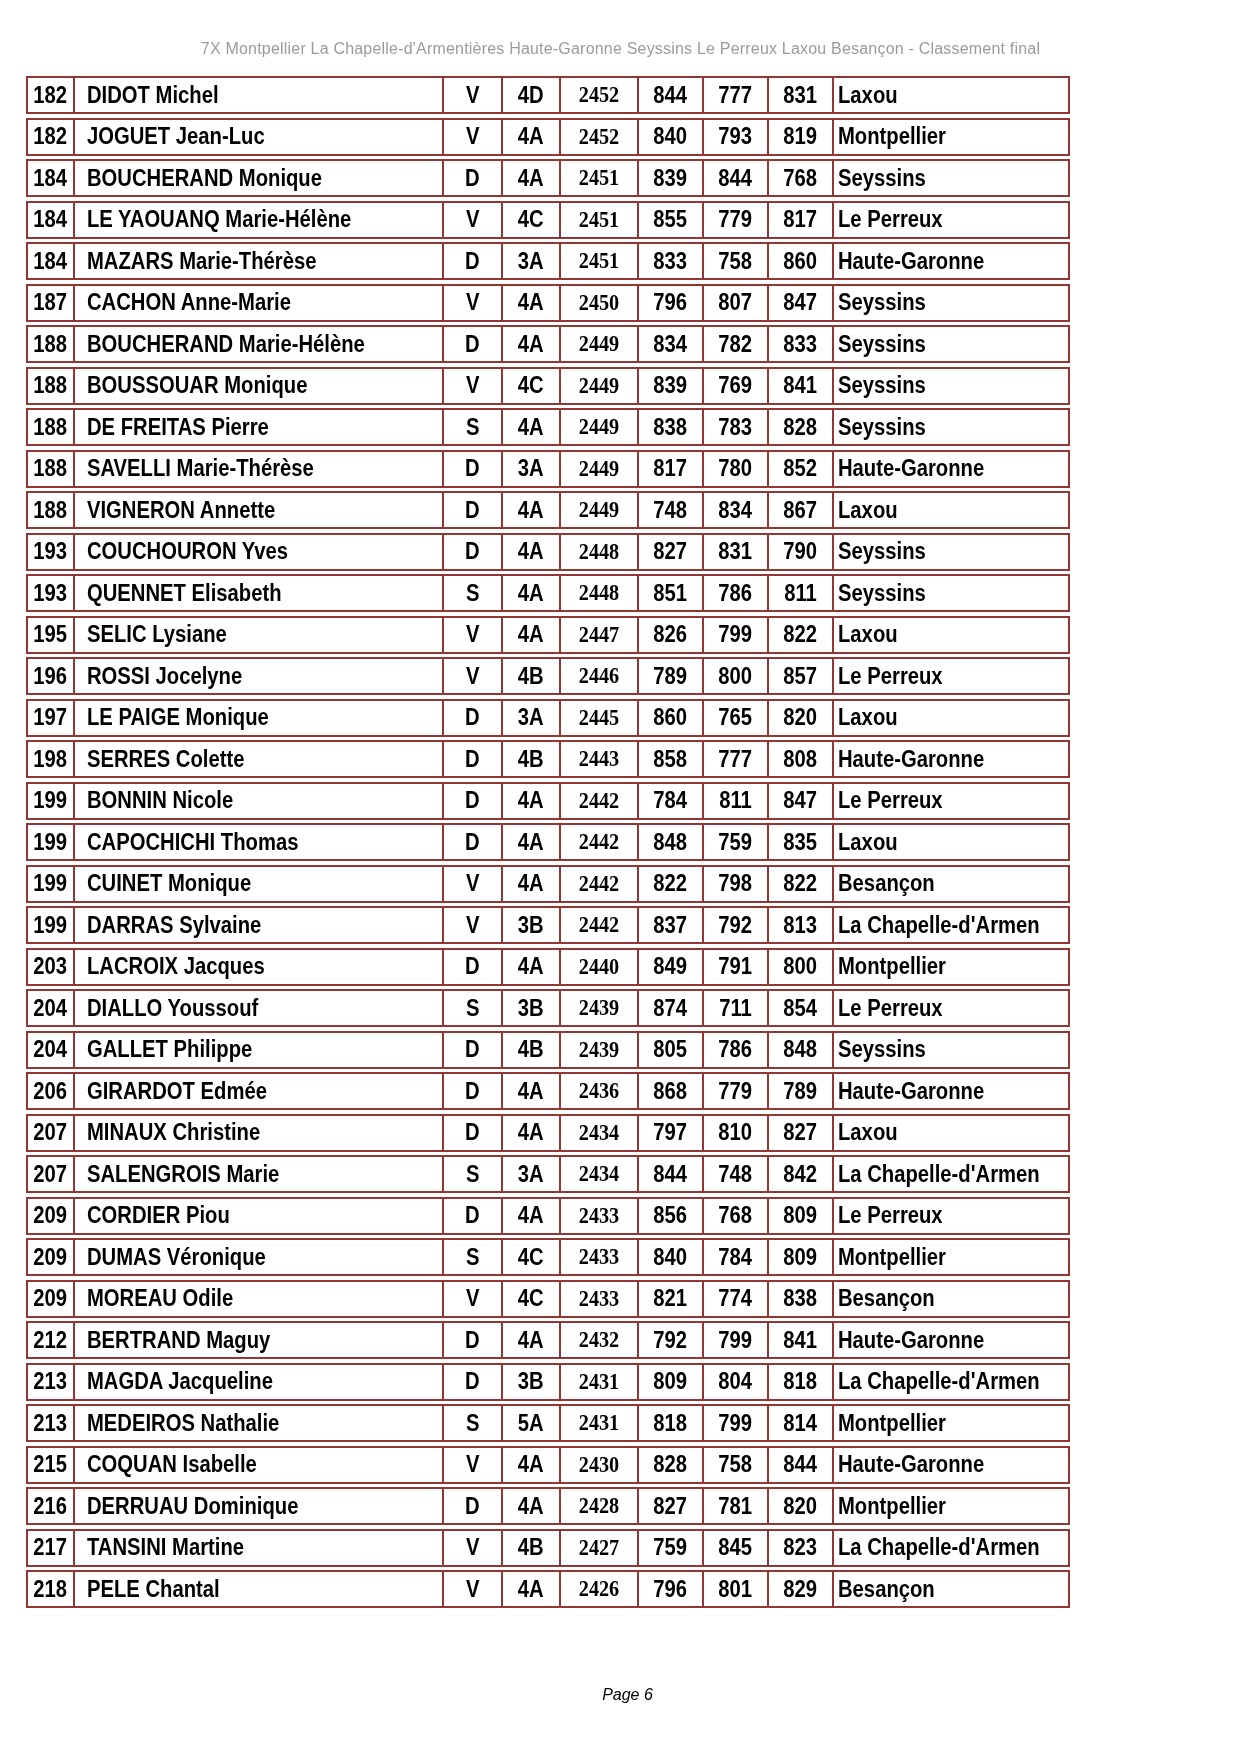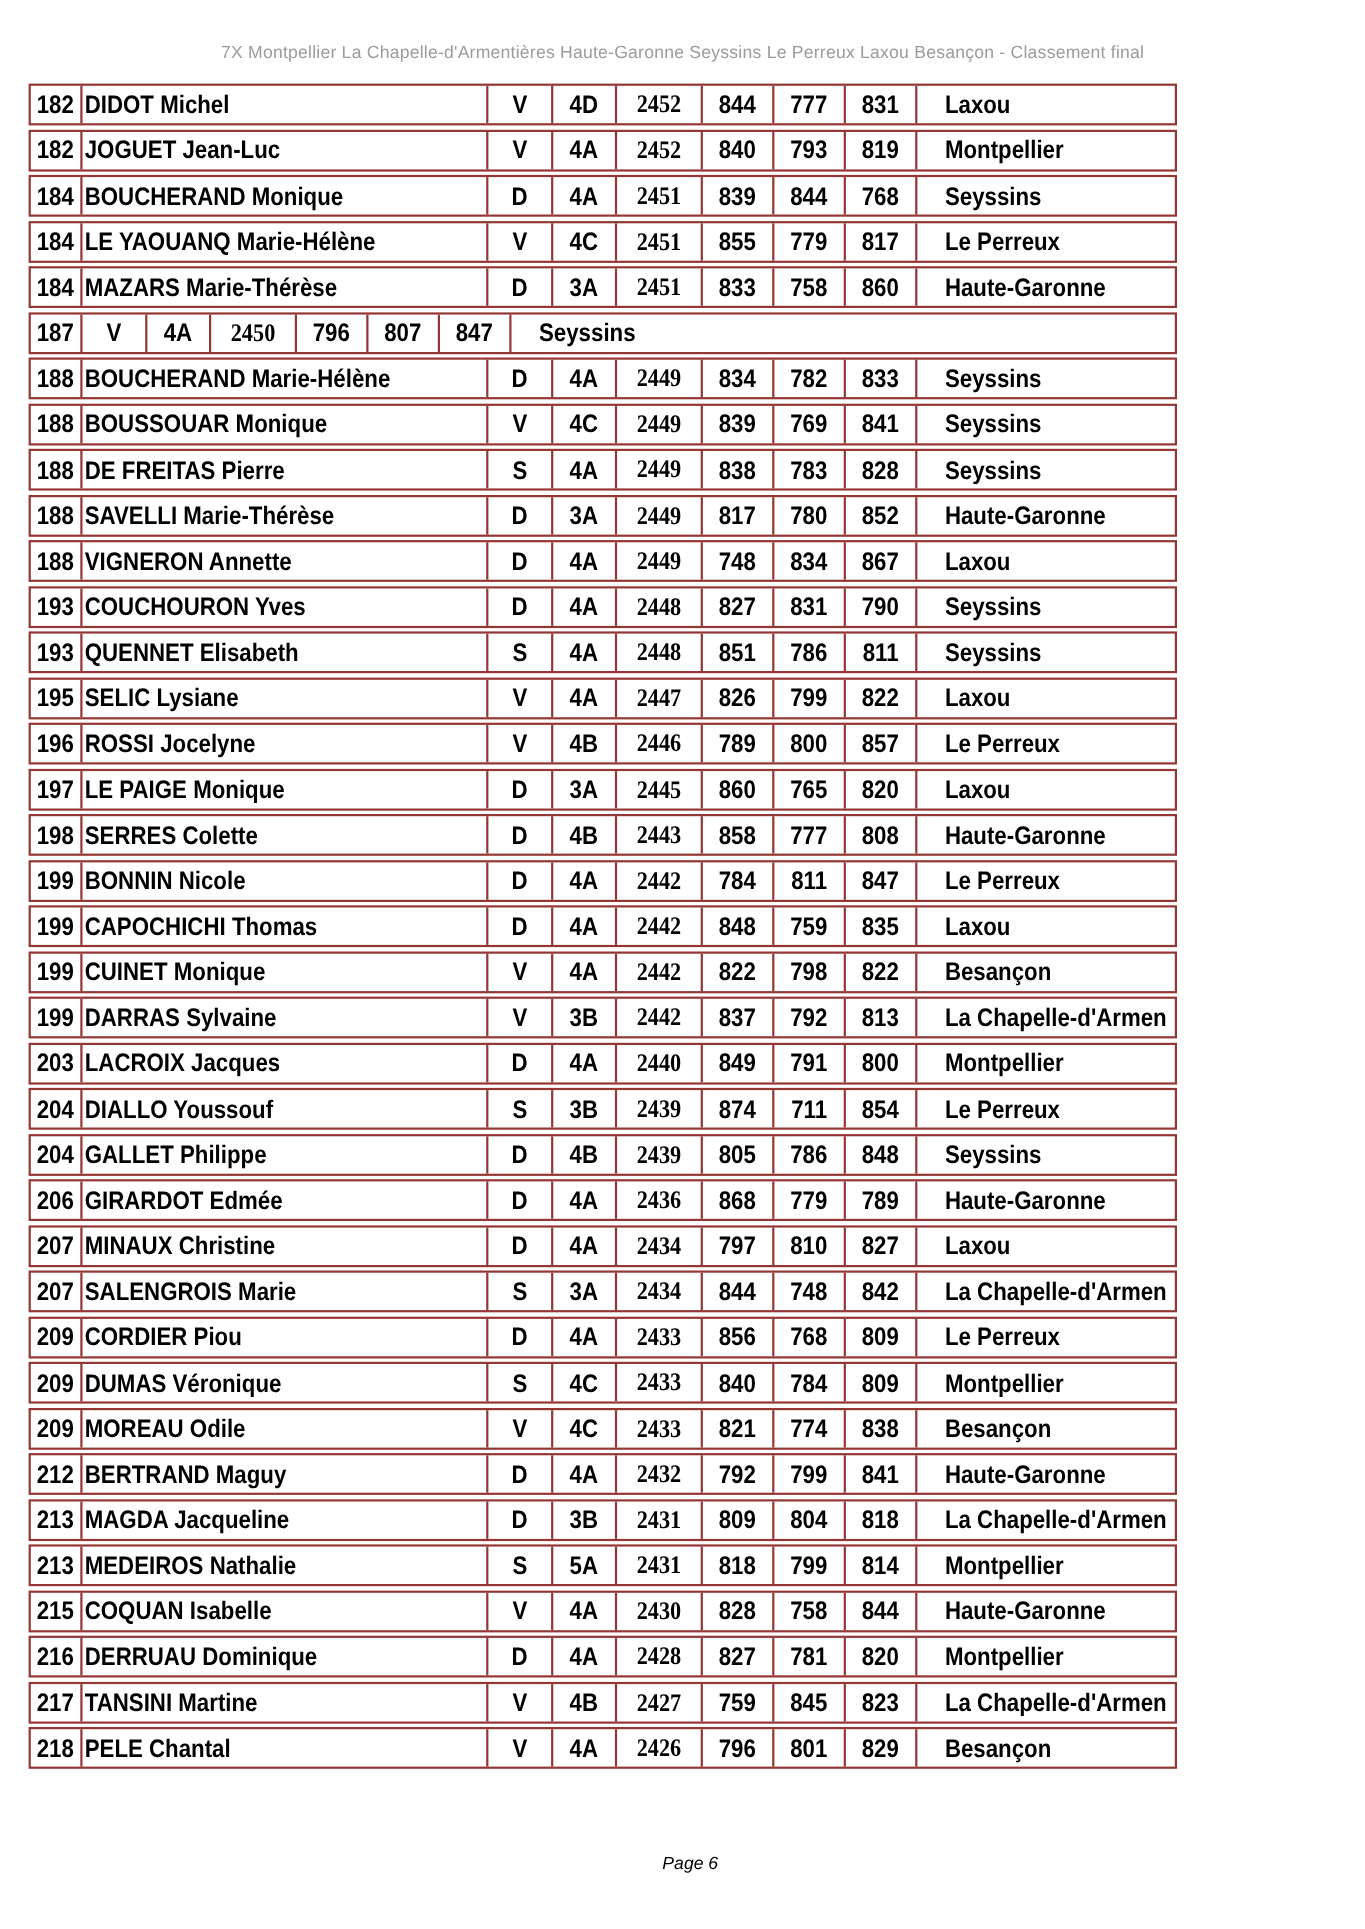--- a/index.html
+++ b/index.html
@@ -59,28 +59,28 @@
     transform: scaleX(0.88);
     transform-origin: center center;
   }
   .cell.left {
     justify-content: flex-start;
   }
   .cell.left span {
     transform-origin: left center;
   }
   .c-rank   { width: 45px;  border-left: none; }
-  .c-name   { width: 369px; padding-left: 2px; }
+  .c-name   { width: 369px; padding-left: 12px; }
   .c-cat    { width: 59px; }
   .c-series { width: 58px; }
   .c-total  { width: 78px; font-family: Liberation Serif, serif; }
   .c-r1     { width: 65px; }
   .c-r2     { width: 65px; }
   .c-r3     { width: 65px; }
-  .c-city   { width: 236px; padding-left: 25px; }
+  .c-city   { width: 236px; padding-left: 4px; }
   .page-footer {
     position: absolute;
     top: 1686px;
     left: 7px;
     width: 100%;
     text-align: center;
     font-style: italic;
     font-size: 16px;
     color: #000000;
   }
@@ -235,20 +235,23 @@
           <span>860</span>
         </div>
       <div class="cell c-city left">
           <span>Haute-Garonne</span>
         </div>
     </div>
       <div class="row">
       <div class="cell c-rank">
           <span>187</span>
         </div>
+      <div class="cell c-name left">
+          <span>CACHON Anne-Marie</span>
+        </div>
       <div class="cell c-cat">
           <span>V</span>
         </div>
       <div class="cell c-series">
           <span>4A</span>
         </div>
       <div class="cell c-total">
           <span>2450</span>
         </div>
       <div class="cell c-r1">

